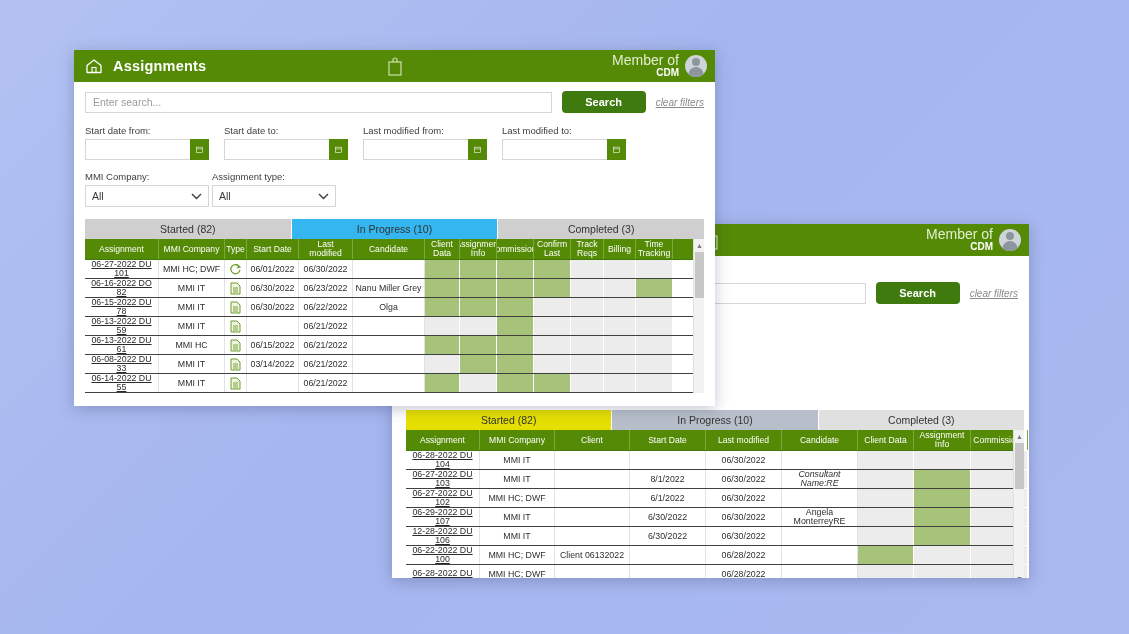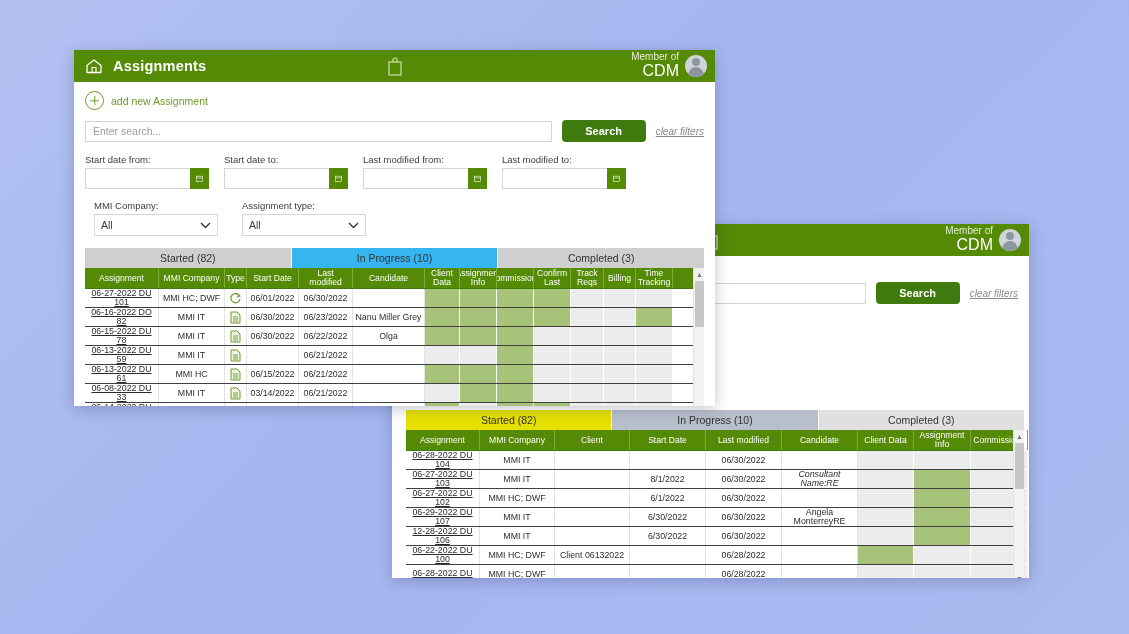--- a/index.html
+++ b/index.html
@@ -39,22 +39,22 @@
   }
   .bag-icon {
     position: absolute; left: 50%; transform: translateX(-50%);
     width: 16px; height: 19px;
   }
   .member-wrap {
     position: absolute; right: 8px; top: 0; height: 32px;
     display: flex; align-items: center; gap: 6px;
   }
   .member-text { text-align: right; line-height: 1.05; }
-  .member-text .m1 { font-size: 10px; color: #e3eed2; display:block; }
-  .member-text .m2 { font-size: 16px; font-weight: normal; color: #ffffff; display:block; }
+  .member-text .m1 { font-size: 14px; color: #e3eed2; display:block; }
+  .member-text .m2 { font-size: 10px; font-weight: bold; color: #ffffff; display:block; }
   .avatar {
     width: 22px; height: 22px; border-radius: 50%;
     background: #cfd4d8; position: relative; overflow: hidden;
   }
   .avatar::before {
     content:""; position:absolute; left:50%; top:3px; transform:translateX(-50%);
     width:8px; height:8px; border-radius:50%; background:#8d969e;
   }
   .avatar::after {
     content:""; position:absolute; left:50%; top:12px; transform:translateX(-50%);
@@ -100,21 +100,21 @@
     width:105px; height:21px; border:1px solid #d5d5d5; border-right:none;
     background:#fff; font-size:10px; padding:0 5px;
     font-family:"Liberation Sans", sans-serif;
   }
   .cal-btn {
     width:19px; height:21px; background:#548a05; border:none;
     display:flex; align-items:center; justify-content:center; cursor:pointer;
   }
   .cal-ic { width:11px; height:11px; display:block; }
 
-  .selrow { display:flex; gap:24px; margin-bottom:12px;margin-left:9px; }
+  .selrow { display:flex; gap:3px; margin-bottom:12px; }
   .sel-box {
     width:124px; height:22px; border:1px solid #d5d5d5; background:#fff;
     display:flex; align-items:center; justify-content:space-between;
     padding:0 6px; font-size:10.5px; color:#3a3a3a; cursor:pointer;
   }
   .chev { width:11px; height:7px; }
 
   
   .tabs { display:flex; height:20px; }
   .tab {
@@ -332,24 +332,20 @@
     <div class="member-wrap">
       <span class="member-text">
         <span class="m1">Member of</span>
         <span class="m2">CDM</span>
       </span>
       <span class="avatar"></span>
     </div>
   </div>
 
   <div class="body-pad">
-    <div class="addnew">
-      <span class="plus-circle"></span>
-      <span class="addnew-label">add new Assignment</span>
-    </div>
 
     <div class="searchrow">
       <input class="search-input" placeholder="Enter search..." style="">
       <button class="search-btn">Search</button>
       <span class="clear-filters">clear filters</span>
     </div>
 
     <div class="daterow">
       <div class="field">
         <span class="field-label">Start date from:</span>

